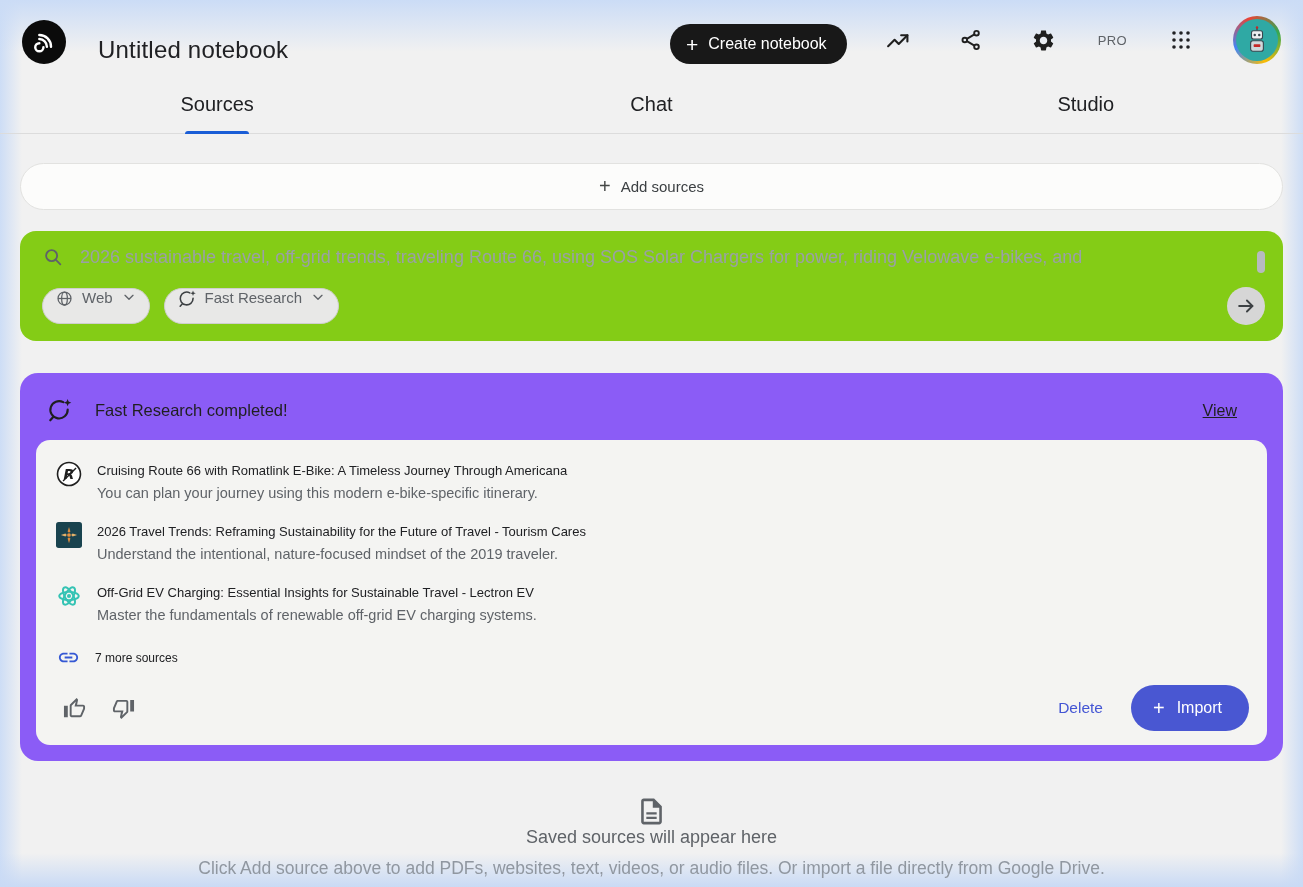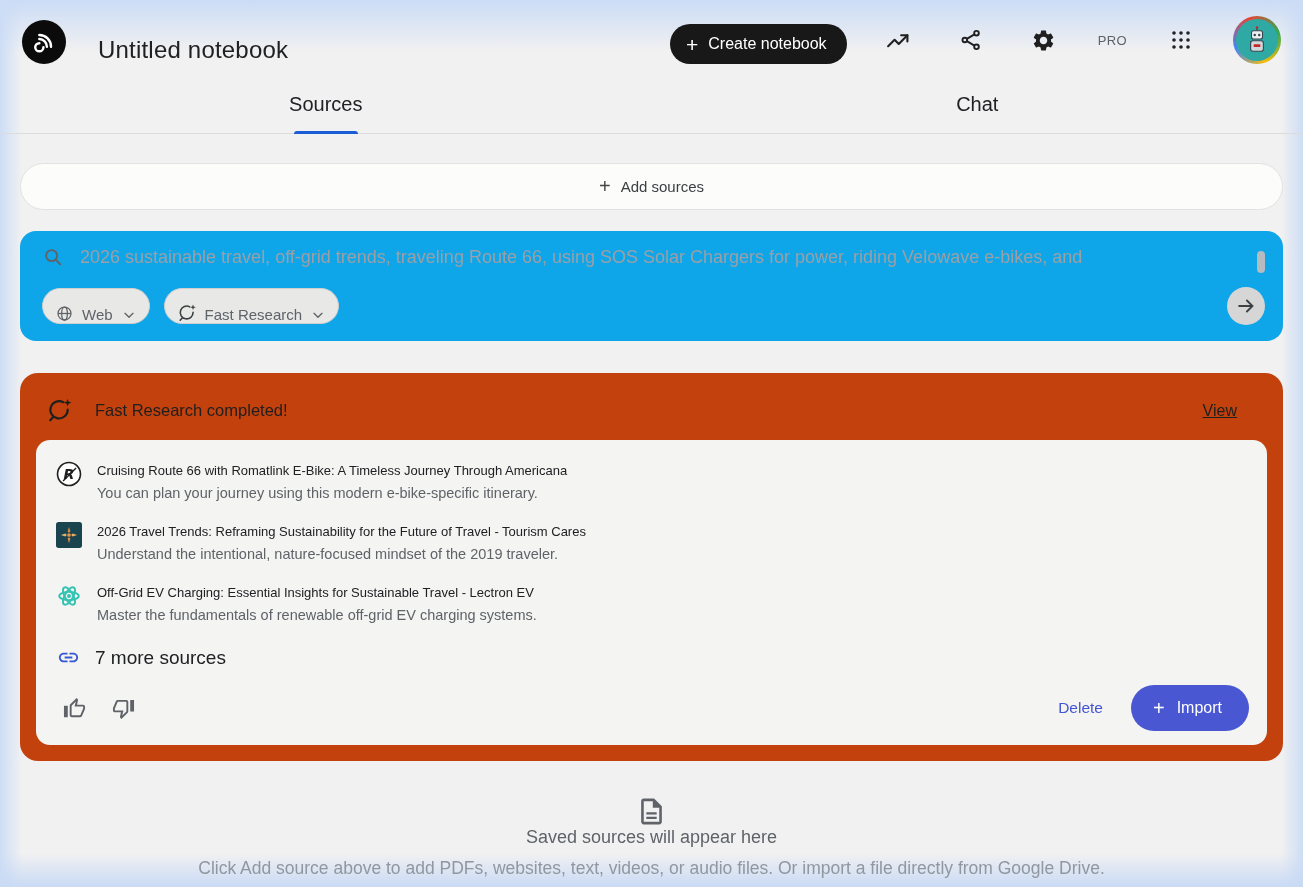--- a/index.html
+++ b/index.html
@@ -28,40 +28,40 @@
   
   .tabs { height:54px; display:flex; border-bottom:1px solid #dcdcdc; }
   .tab { flex:1; display:flex; align-items:center; justify-content:center; font-size:20px; color:#202124; cursor:pointer; position:relative; }
   .tab .tab-label { position:relative; padding:14px 0 18px; }
   .tab.active .tab-label::after { content:""; position:absolute; left:50%; transform:translateX(-50%); bottom:0; width:64px; height:3px; background:#1a5dd6; border-radius:3px 3px 0 0; }
   
   .main { padding:0 20px; }
   .add-sources { margin-top:29px; height:47px; width:100%; background:#fcfcfb; border:1px solid #e2e2e0; border-radius:24px; display:flex; align-items:center; justify-content:center; gap:10px; font-size:15px; color:#3c4043; font-family:inherit; cursor:pointer; }
   .add-sources .plus { font-size:20px; color:#444746; font-weight:400; }
   
-  .search-panel { margin-top:21px; background:#0ea5e9; border-radius:16px; padding:15px 18px 16px 22px; position:relative; }
+  .search-panel { margin-top:21px; background:#84cc16; border-radius:16px; padding:15px 18px 16px 22px; position:relative; }
   .search-row { display:flex; align-items:center; gap:16px; }
   .search-input { flex:1; border:none; background:transparent; outline:none; font-size:18px; font-family:inherit; color:#3c4043; padding-right:60px; }
   .search-input::placeholder { color:#9aa0a6; opacity:1; }
   .scroll-thumb { position:absolute; right:18px; top:20px; width:8px; height:22px; border-radius:4px; background:#b7babf; cursor:pointer; }
   .chips-row { margin-top:19px; display:flex; align-items:center; gap:14px; }
-  .chip { height:36px; border-radius:18px; background:#e8e8e7; border:1px solid #cfcfce; display:flex; align-items:flex-end; gap:8px; padding:0 12px 0 12px; font-size:15px; color:#5f6368; cursor:pointer; font-family:inherit; }
+  .chip { height:36px; border-radius:18px; background:#e8e8e7; border:1px solid #cfcfce; display:flex; align-items:flex-start; gap:8px; padding:0 12px 0 12px; font-size:15px; color:#5f6368; cursor:pointer; font-family:inherit; }
   .send-btn { width:38px; height:38px; border-radius:50%; border:none; background:#d6d6d6; display:flex; align-items:center; justify-content:center; cursor:pointer; }
   
-  .research-panel { margin-top:32px; background:#c2410c; border-radius:18px; padding:14px 16px 16px; }
+  .research-panel { margin-top:32px; background:#8b5cf6; border-radius:18px; padding:14px 16px 16px; }
   .research-head { display:flex; align-items:center; padding:10px 30px 16px 10px; }
   .research-head .rh-label { margin-left:22px; font-size:16.5px; color:#1f1f1f; }
   .view-link { margin-left:auto; font-size:16px; color:#1f1f1f; text-decoration:underline; cursor:pointer; }
   .results-card { background:#f4f4f2; border-radius:14px; padding:20px 18px 14px 20px; }
   .result-item { display:flex; gap:15px; margin-bottom:17px; }
   .result-icon { width:26px; height:26px; flex:none; margin-top:1px; }
   .result-title { font-size:13px; color:#202124; line-height:22px; }
   .result-desc { font-size:14.5px; color:#5f6368; line-height:21px; margin-top:1px; }
   .more-row { display:flex; align-items:center; gap:15px; margin:20px 0 14px 1px; cursor:pointer; }
-  .more-label { font-size:19px; color:#202124; }
+  .more-label { font-size:12px; color:#202124; }
   .card-footer { display:flex; align-items:center; margin-top:16px; }
   .thumb-btn { width:36px; height:36px; border:none; background:transparent; display:flex; align-items:center; justify-content:center; cursor:pointer; border-radius:50%; margin-right:13px; }
   .delete-link { margin-left:auto; font-size:15.5px; color:#4355d4; background:none; border:none; font-family:inherit; cursor:pointer; margin-right:28px; }
   .import-btn { height:46px; border:none; border-radius:23px; background:#4957d2; color:#fff; font-size:16px; font-family:inherit; display:flex; align-items:center; gap:12px; padding:0 27px 0 22px; cursor:pointer; }
   .import-btn .plus { font-size:20px; font-weight:400; }
   
   .empty { margin-top:35px; text-align:center; }
   .empty-title { font-size:18px; color:#5f6368; }
   .empty-desc { font-size:17.5px; color:#9097a0; margin-top:10px; }
   svg { display:block; }
@@ -135,20 +135,23 @@
   </div>
 </div>
 
 <div class="tabs">
   <div class="tab active">
     <span class="tab-label">Sources</span>
   </div>
   <div class="tab">
     <span class="tab-label">Chat</span>
   </div>
+  <div class="tab">
+    <span class="tab-label">Studio</span>
+  </div>
 </div>
 
 <div class="main">
 
   <button class="add-sources">
     <span class="plus">+</span>
     <span>Add sources</span>
   </button>
 
   <div class="search-panel">

